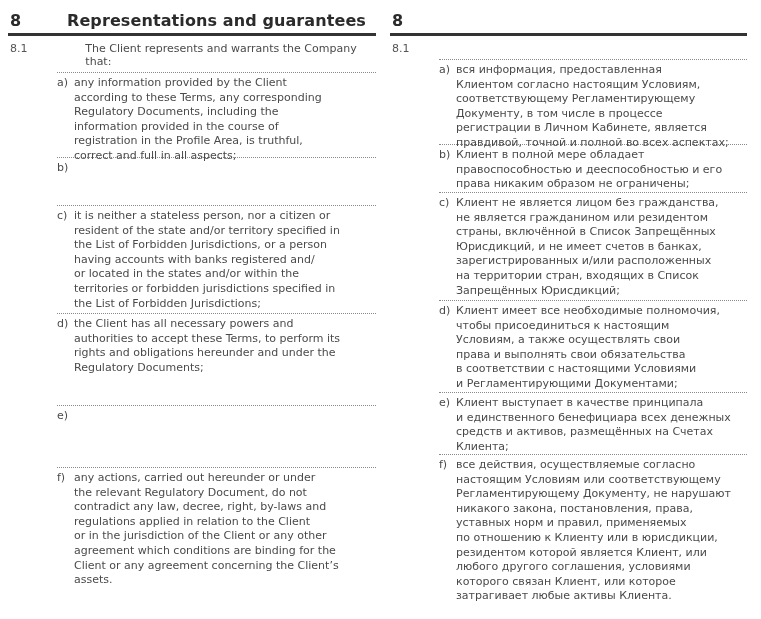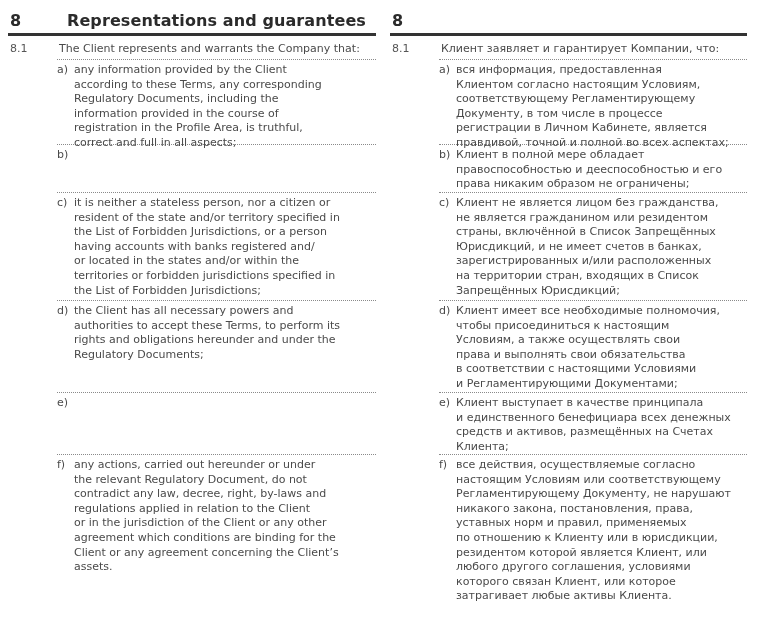--- a/index.html
+++ b/index.html
@@ -5,21 +5,21 @@
   html, body { margin: 0; padding: 0; background: #ffffff; }
   body { width: 761px; height: 619px; overflow: hidden; position: relative;
          font-family: "DejaVu Sans", sans-serif; color: #4a4a4a; }
   .col { position: absolute; top: 0; }
   .col.left { left: 8px; width: 368px; }
   .col.right { left: 390px; width: 357px; }
   .heading { display: flex; align-items: flex-end; height: 30px; border-bottom: 3px solid #333333;
              padding-bottom: 3px; box-sizing: border-box; height: 36px; }
   .heading .num { width: 49px; font-weight: bold; font-size: 16px; color: #2b2b2b; padding-left: 2px; }
   .heading .title { font-weight: bold; font-size: 16px; color: #2b2b2b; letter-spacing: 0.1px; margin-left: 8px; }
-  .sub { display: flex; margin-top: 6px; }
+  .sub { display: flex; margin-top: 6px; gap: 28px; }
   .sub .snum { width: 49px; font-size: 11px; color: #555; padding-left: 2px; }
   .sub .stext { font-size: 11px; color: #4a4a4a; }
   .items { margin-left: 49px; margin-top: 4px; }
   .item { border-top: 1px dotted #8a8a8a; display: flex; padding-top: 3px; font-size: 11px;
           line-height: 14.6px; color: #4a4a4a; box-sizing: border-box; }
   .item .letter { width: 17px; flex: none; }
   .item .txt { flex: 1; white-space: pre-line; }
 </style>
 </head>
 <body>
@@ -79,21 +79,20 @@
       </div>
   </div>
 </div>
 
 <div class="col right">
   <div class="heading">
     <span class="num">8</span>
   </div>
   <div class="sub">
     <span class="snum">8.1</span>
-    <span class="stext">Клиент заявляет и гарантирует Компании, что:</span>
   </div>
   <div class="items">
     <div class="item" style="height:85px">
         <span class="letter">a)</span>
         <span class="txt">вся информация, предоставленная
 Клиентом согласно настоящим Условиям,
 соответствующему Регламентирующему
 Документу, в том числе в процессе
 регистрации в Личном Кабинете, является
 правдивой, точной и полной во всех аспектах;</span>

